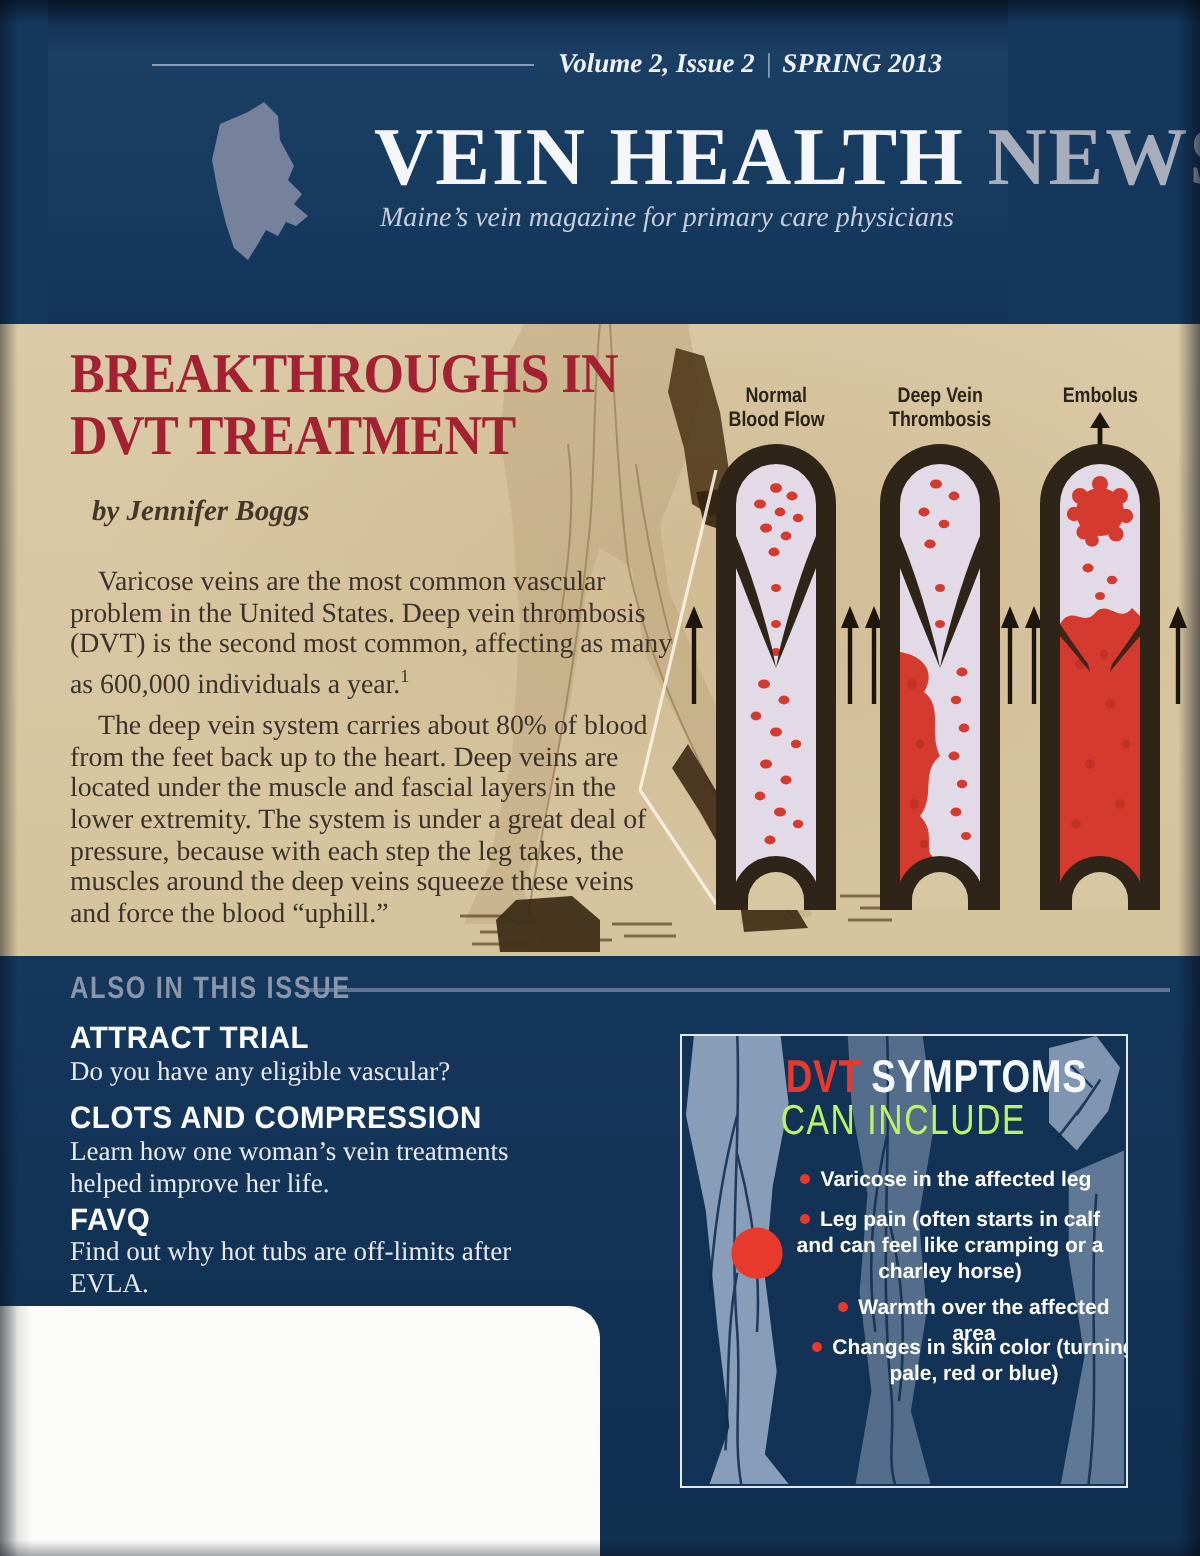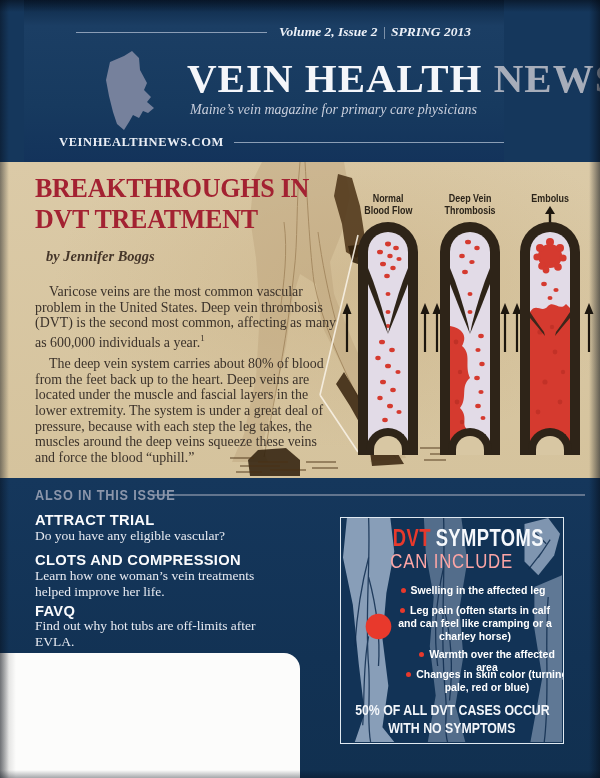--- a/index.html
+++ b/index.html
@@ -70,21 +70,21 @@
   
   .symptoms-box{position:absolute;left:340px;top:39px;width:224px;height:227px;box-sizing:border-box;
     background:#123356;border:1.5px solid rgba(236,243,250,.95);overflow:hidden;}
   .symptoms-box .legs{position:absolute;left:0;top:0;width:221px;height:224px;}
   .sym-title{position:absolute;left:0;right:0;top:7px;display:flex;justify-content:flex-end;
     font-weight:700;font-size:23px;letter-spacing:.5px;white-space:nowrap;}
   .sym-title>span{transform:scaleX(.8);}
   .sym-title .accent{color:#E8392C;margin-right:6px;}
   .sym-title .rest{color:#F5F8FC;}
   .sym-title2{position:absolute;left:0;right:0;top:31px;display:flex;justify-content:center;
-    font-weight:400;font-size:21px;letter-spacing:1px;color:#fca5a5;white-space:nowrap;}
+    font-weight:400;font-size:21px;letter-spacing:1px;color:#bef264;white-space:nowrap;}
   .sym-title2>span{transform:scaleX(.8);}
   .sym-bullet{position:absolute;color:#FFFFFF;font-weight:700;font-size:10.5px;line-height:13px;
     text-align:center;}
   .sym-bullet::before{content:'';display:inline-block;width:5px;height:5px;border-radius:50%;
     background:#E8392C;margin-right:5px;vertical-align:1px;}
   .b1{left:52px;top:66px;width:160px;}
   .b2{left:50px;top:86px;width:168px;}
   .b3{left:66px;top:130px;width:160px;}
   .b4{left:62px;top:150px;width:168px;}
   .sym-stat{position:absolute;left:0;right:0;top:184px;text-align:center;color:#F3F6FA;
@@ -127,24 +127,20 @@
         <path fill="#76819C" d="M26,6 L34,1 L41,8 L42,20 L49,33 L46,40 L53,47 L49,52 L56,58 L50,63 L45,61 L41,68 L35,65 L31,72 L26,80 L19,74 L15,62 L11,46 L8,30 L12,12 Z"></path>
       </svg>
     </div>
 
     <div class="mast-title">
       <span class="t1">VEIN HEALTH</span>
       <span class="t2">NEWS</span>
     </div>
     <div class="tagline">Maine’s vein magazine for primary care physicians</div>
 
-    <div class="site-line">
-      <span class="site-text">VEINHEALTHNEWS.COM</span>
-      <div class="site-rule"></div>
-    </div>
   </div>
 
   <div class="feature">
 
     <svg class="anatomy" viewBox="0 0 600 316">
       <path fill="#B79F76" opacity="0.38" d="M262,0 L344,0 L350,34 L342,70 L330,100 L334,132 L352,178 L372,222 L392,262 L406,296 L370,300 L376,268 L352,224 L322,164 L316,122 L300,112 L293,134 L286,184 L274,238 L262,284 L268,300 L232,300 L244,272 L256,216 L260,150 L256,96 L250,56 L254,16 Z"></path>
       <g stroke="#8A6B42" stroke-width="1" fill="none" opacity="0.55">
         <path d="M300,0 C296,40 298,80 294,110 C290,150 282,200 272,250 C268,272 266,285 264,295"></path>
         <path d="M305,0 C308,50 310,90 314,120 C322,160 340,200 360,240 C372,262 384,282 396,296"></path>
         <path d="M284,60 C288,90 284,120 280,150 M318,70 C322,100 328,130 336,160"></path>
@@ -355,33 +351,25 @@
         <circle cx="38" cy="110" r="13" fill="#E8392C"></circle>
       </svg>
 
       <div class="sym-title">
         <span><span class="accent">DVT</span><span class="rest">SYMPTOMS</span></span>
       </div>
       <div class="sym-title2">
         <span>CAN INCLUDE</span>
       </div>
 
-      <div class="sym-bullet b1">Swelling in the affected leg</div>
+      <div class="sym-bullet b1">Varicose in the affected leg</div>
       <div class="sym-bullet b2">Leg pain (often starts in calf and can feel like cramping or a charley horse)</div>
       <div class="sym-bullet b3">Warmth over the affected area</div>
       <div class="sym-bullet b4">Changes in skin color (turning pale, red or blue)</div>
 
-      <div class="sym-stat">
-        <div>
-            <span>50% OF ALL DVT CASES OCCUR</span>
-          </div>
-        <div>
-            <span>WITH NO SYMPTOMS</span>
-          </div>
-      </div>
     </div>
   </div>
 
   <div class="page-corner"></div>
 
   <div class="edge-top"></div>
   <div class="edge-left"></div>
   <div class="edge-right"></div>
   <div class="edge-bottom"></div>
 </div>

